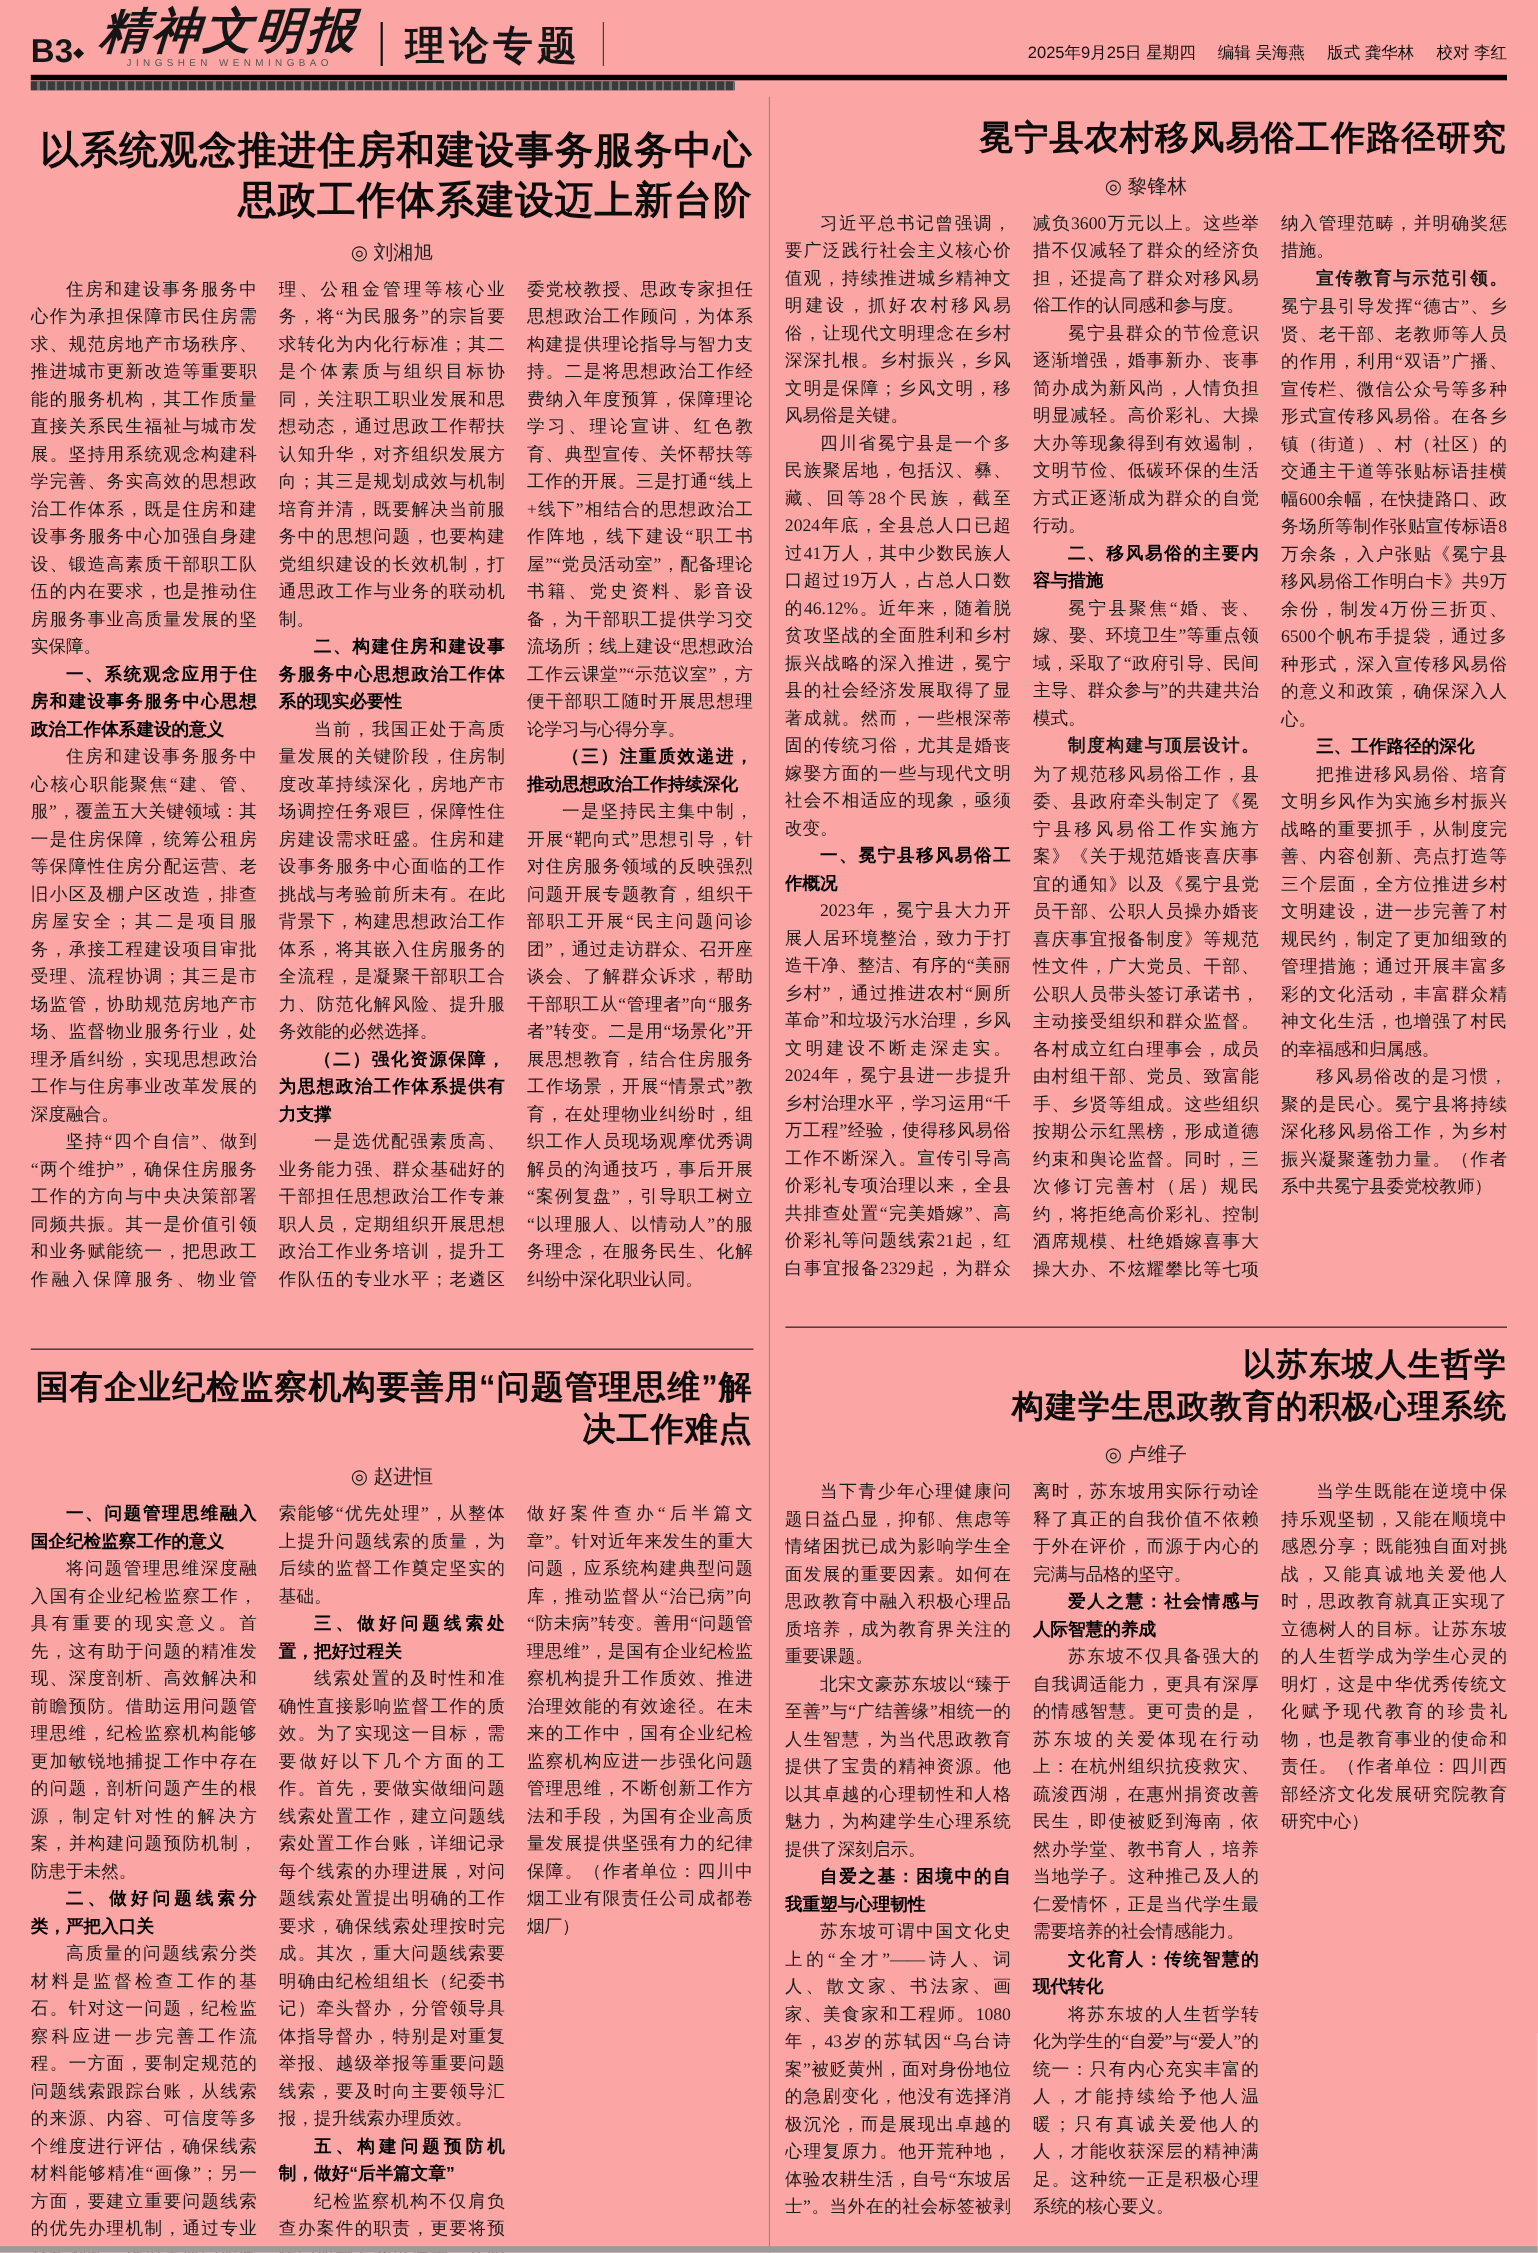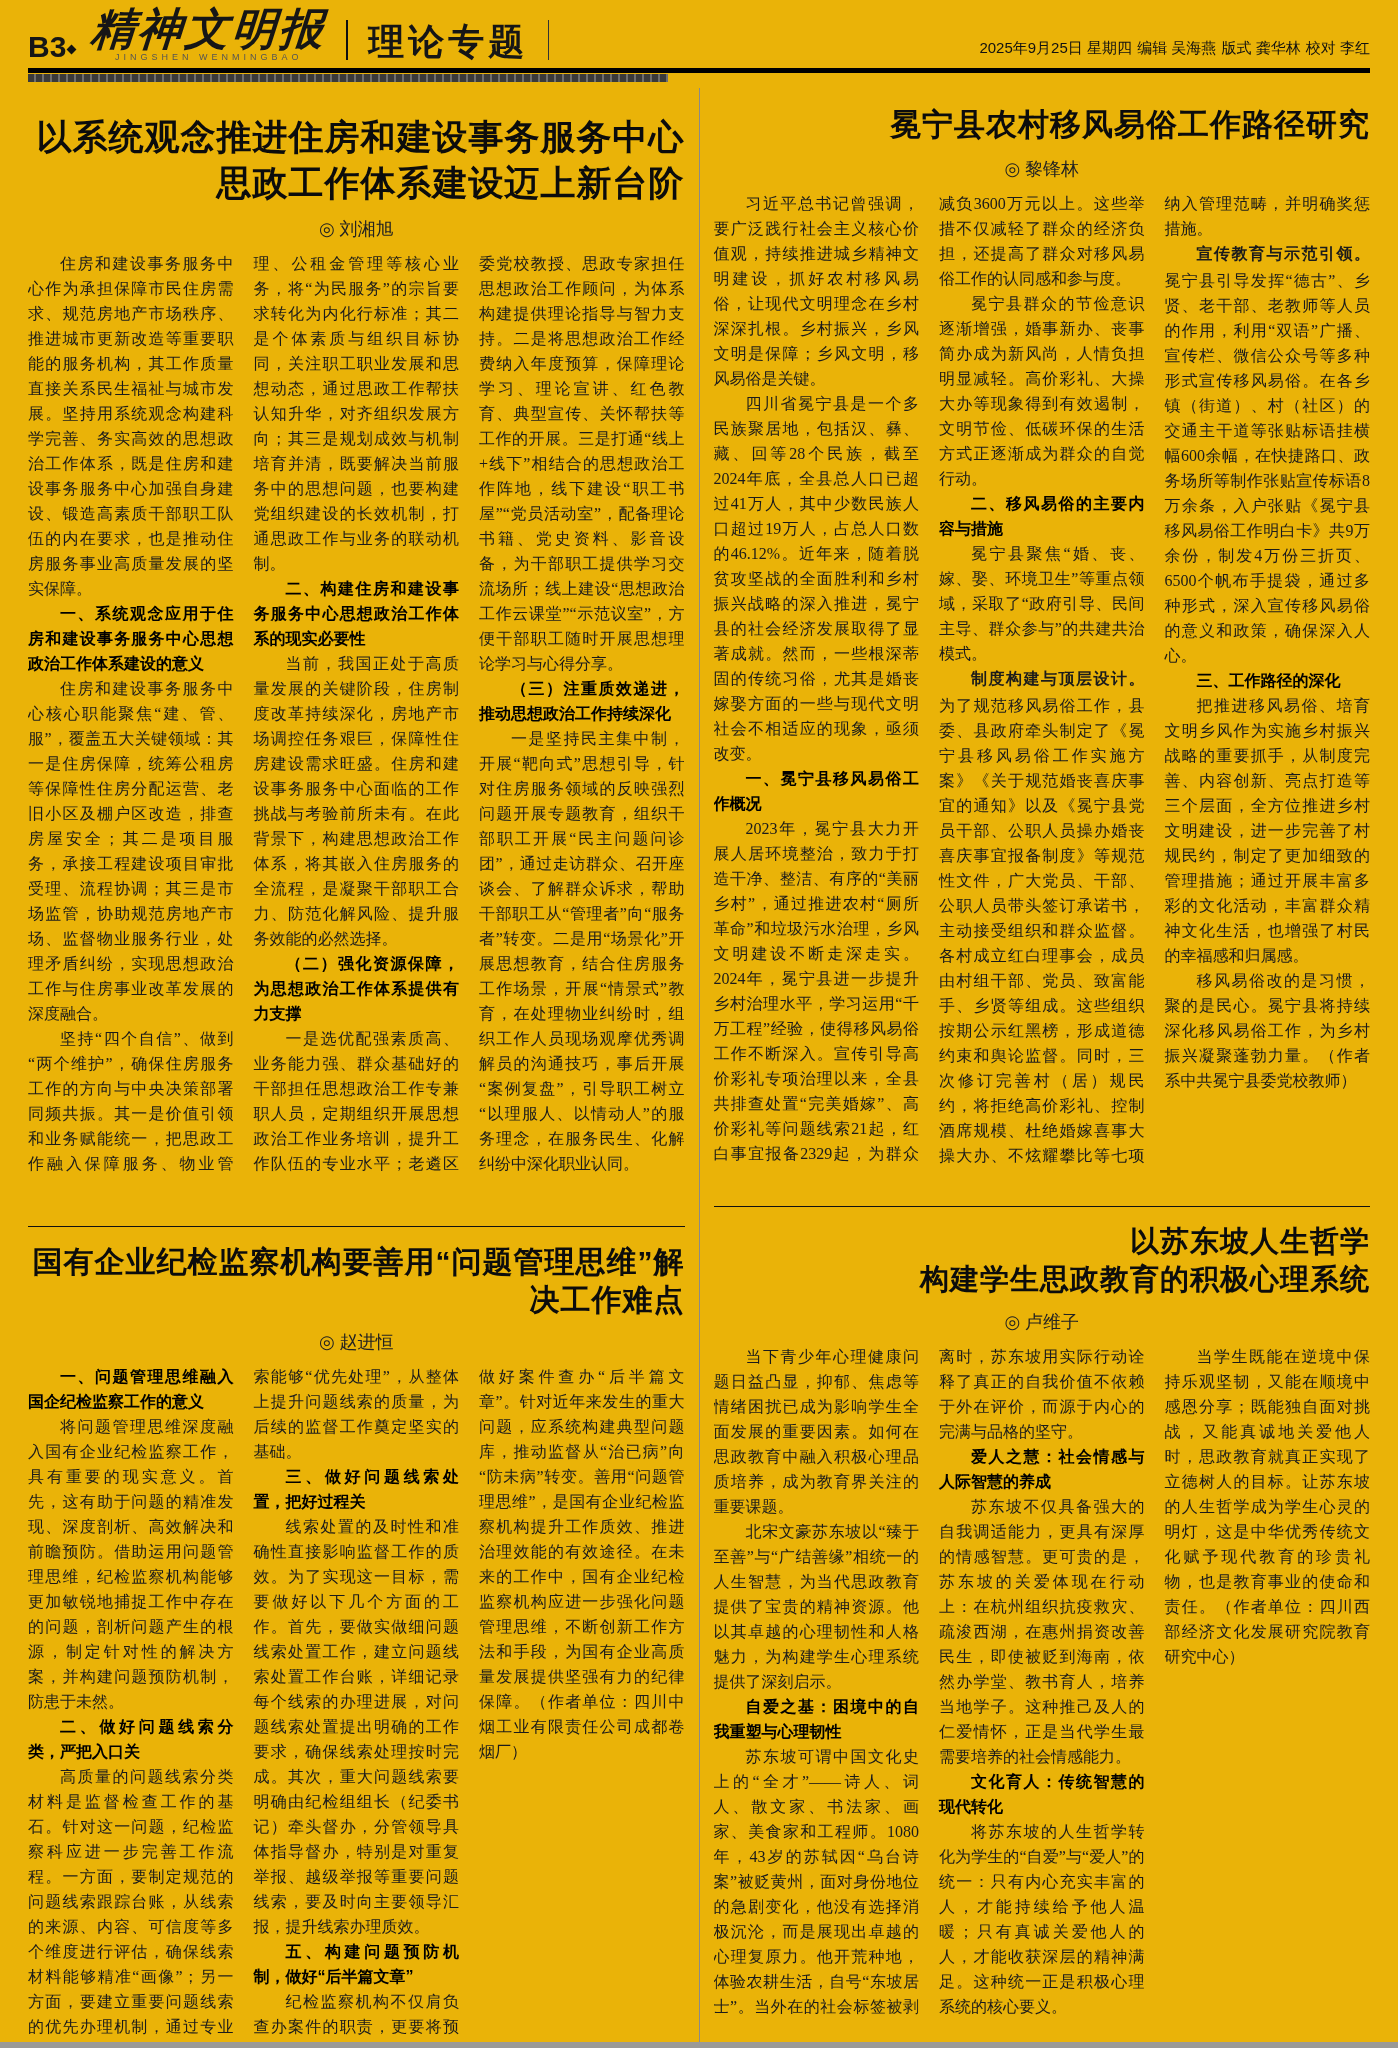--- a/index.html
+++ b/index.html
@@ -1,36 +1,36 @@
 <!DOCTYPE html>
 <html lang="zh"><head>
 <meta charset="utf-8">
 <style>
   html,body{margin:0;padding:0;background:#e8e8e4;}
   .page{
-    width:1398px;height:2048px;margin:0 auto;background:#eab308;color:#161616;
+    width:1398px;height:2048px;margin:0 auto;background:#fca5a5;color:#161616;
     box-sizing:border-box;padding:10px 28px 0 28px;position:relative;overflow:hidden;
     font-family:"Liberation Serif","DejaVu Serif",serif;
   }
   
   .hdr{display:flex;align-items:flex-end;justify-content:space-between;height:52px;}
   .hdr-left{display:flex;align-items:flex-end;gap:14px;}
   .pageno{font-family:"Liberation Sans","DejaVu Sans",sans-serif;font-weight:700;font-size:30px;line-height:1;}
   .pageno-dot{display:inline-block;width:7px;height:7px;background:#111;transform:rotate(45deg);margin:0 2px 4px 2px;}
   .masthead-wrap{display:flex;flex-direction:column;align-items:center;line-height:1;}
   .masthead{
     font-family:"DejaVu Serif","Liberation Serif",serif;font-weight:900;font-style:italic;
     font-size:44px;letter-spacing:3px;transform:skewX(-4deg);white-space:nowrap;
   }
   .pinyin{font-family:"Liberation Sans","DejaVu Sans",sans-serif;font-size:9px;letter-spacing:4px;color:#555;margin-top:2px;}
   .hdr-vr{width:2px;height:40px;background:#111;margin:0 6px 2px 6px;}
   .hdr-vr.thin{width:1px;background:#333;}
   .section-title{font-family:"Liberation Sans","DejaVu Sans",sans-serif;font-weight:900;font-size:36px;line-height:1;letter-spacing:4px;padding-bottom:2px;}
   .dateline{font-family:"Liberation Sans","DejaVu Sans",sans-serif;font-size:15px;color:#111;padding-bottom:4px;white-space:nowrap;}
-  .dateline span{margin-left:1px;}
+  .dateline span{margin-left:16px;}
   .hdr-rule{height:5px;background:#000;margin-top:6px;}
   .hdr-strip{height:8px;background:#3a3a3a;width:640px;margin-top:1px;
     background-image:repeating-linear-gradient(90deg,#3a3a3a 0 6px,#6e6e6e 6px 8px);}
   
   .main{display:grid;grid-template-columns:1fr 1px 1fr;column-gap:14px;margin-top:6px;}
   .center-rule{background:#8a8a8a;width:1px;}
   .half{display:flex;flex-direction:column;}
   article{box-sizing:border-box;}
   .art-title{
     font-family:"Liberation Sans","DejaVu Sans",sans-serif;font-weight:900;color:#0c0c0c;

